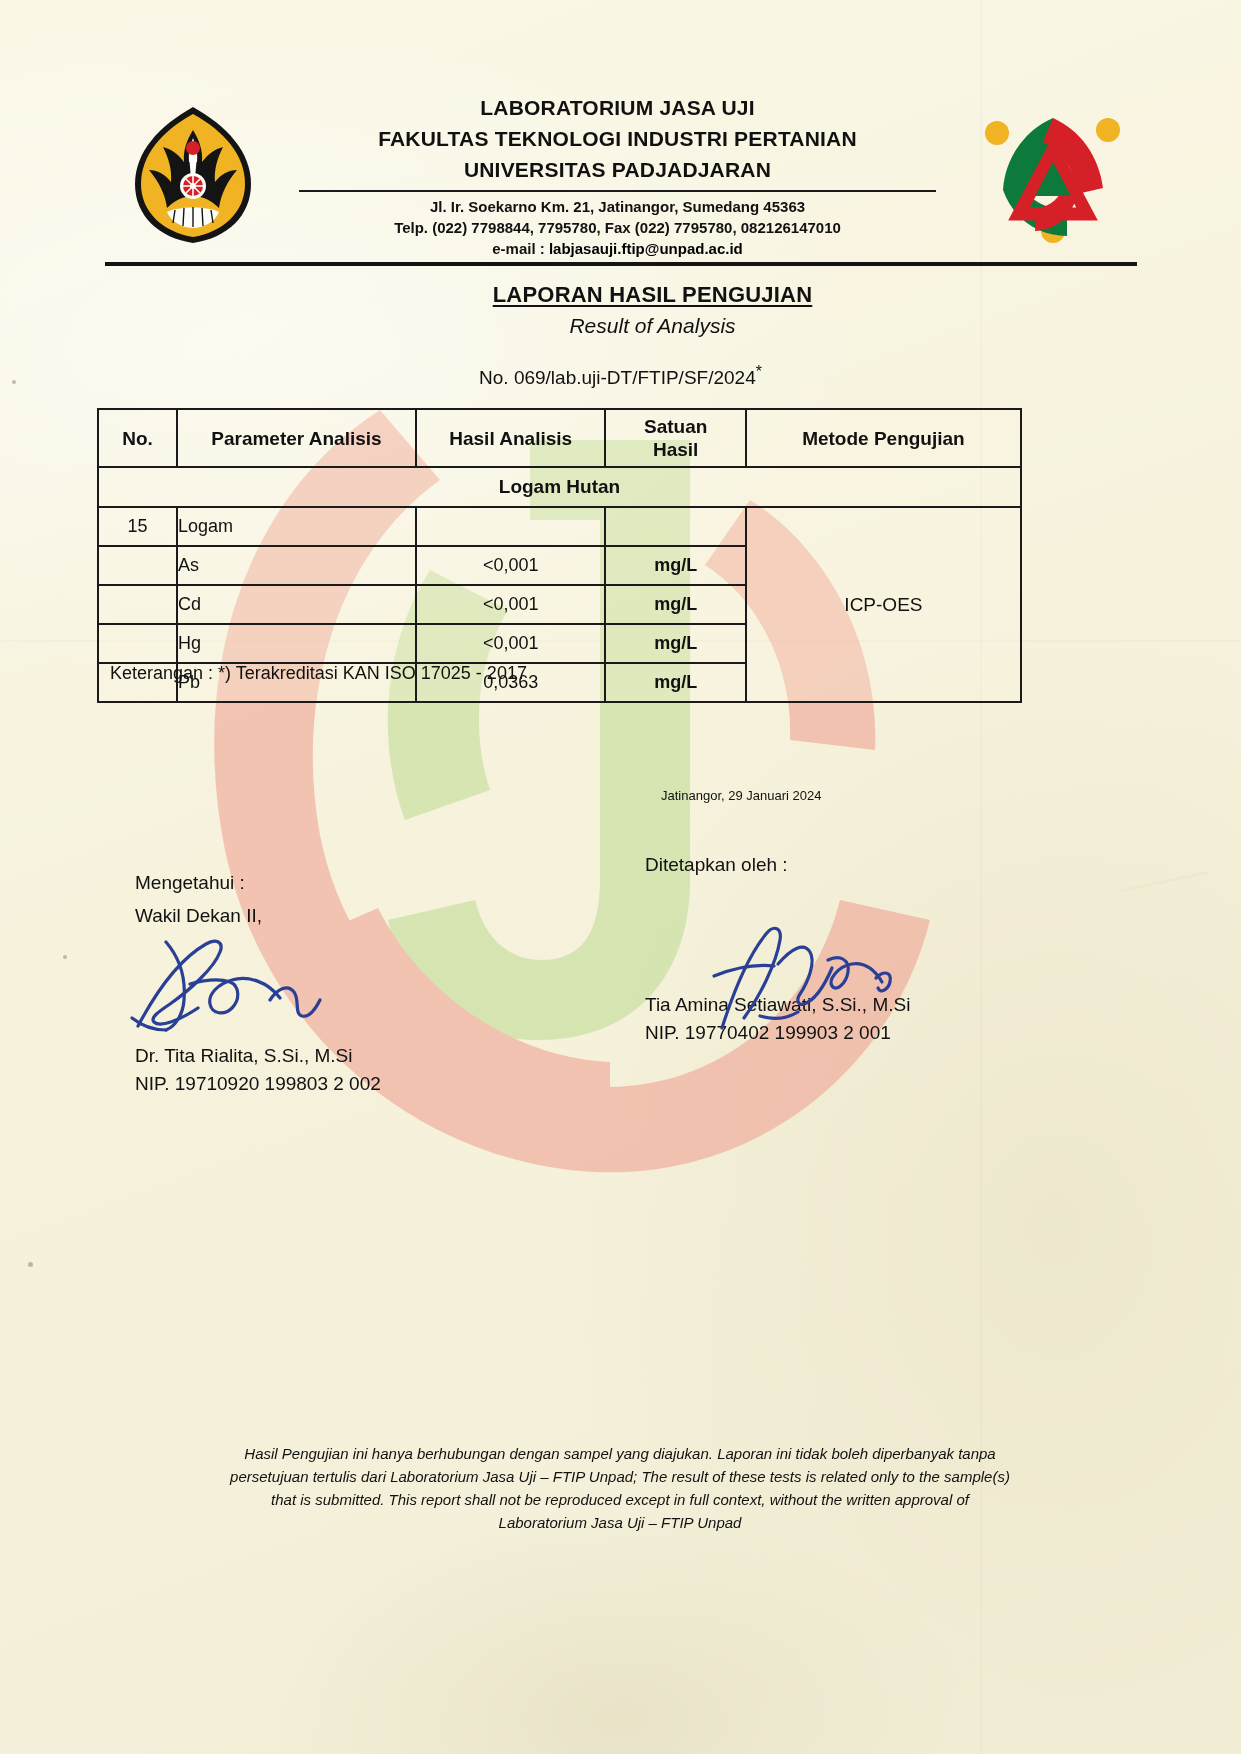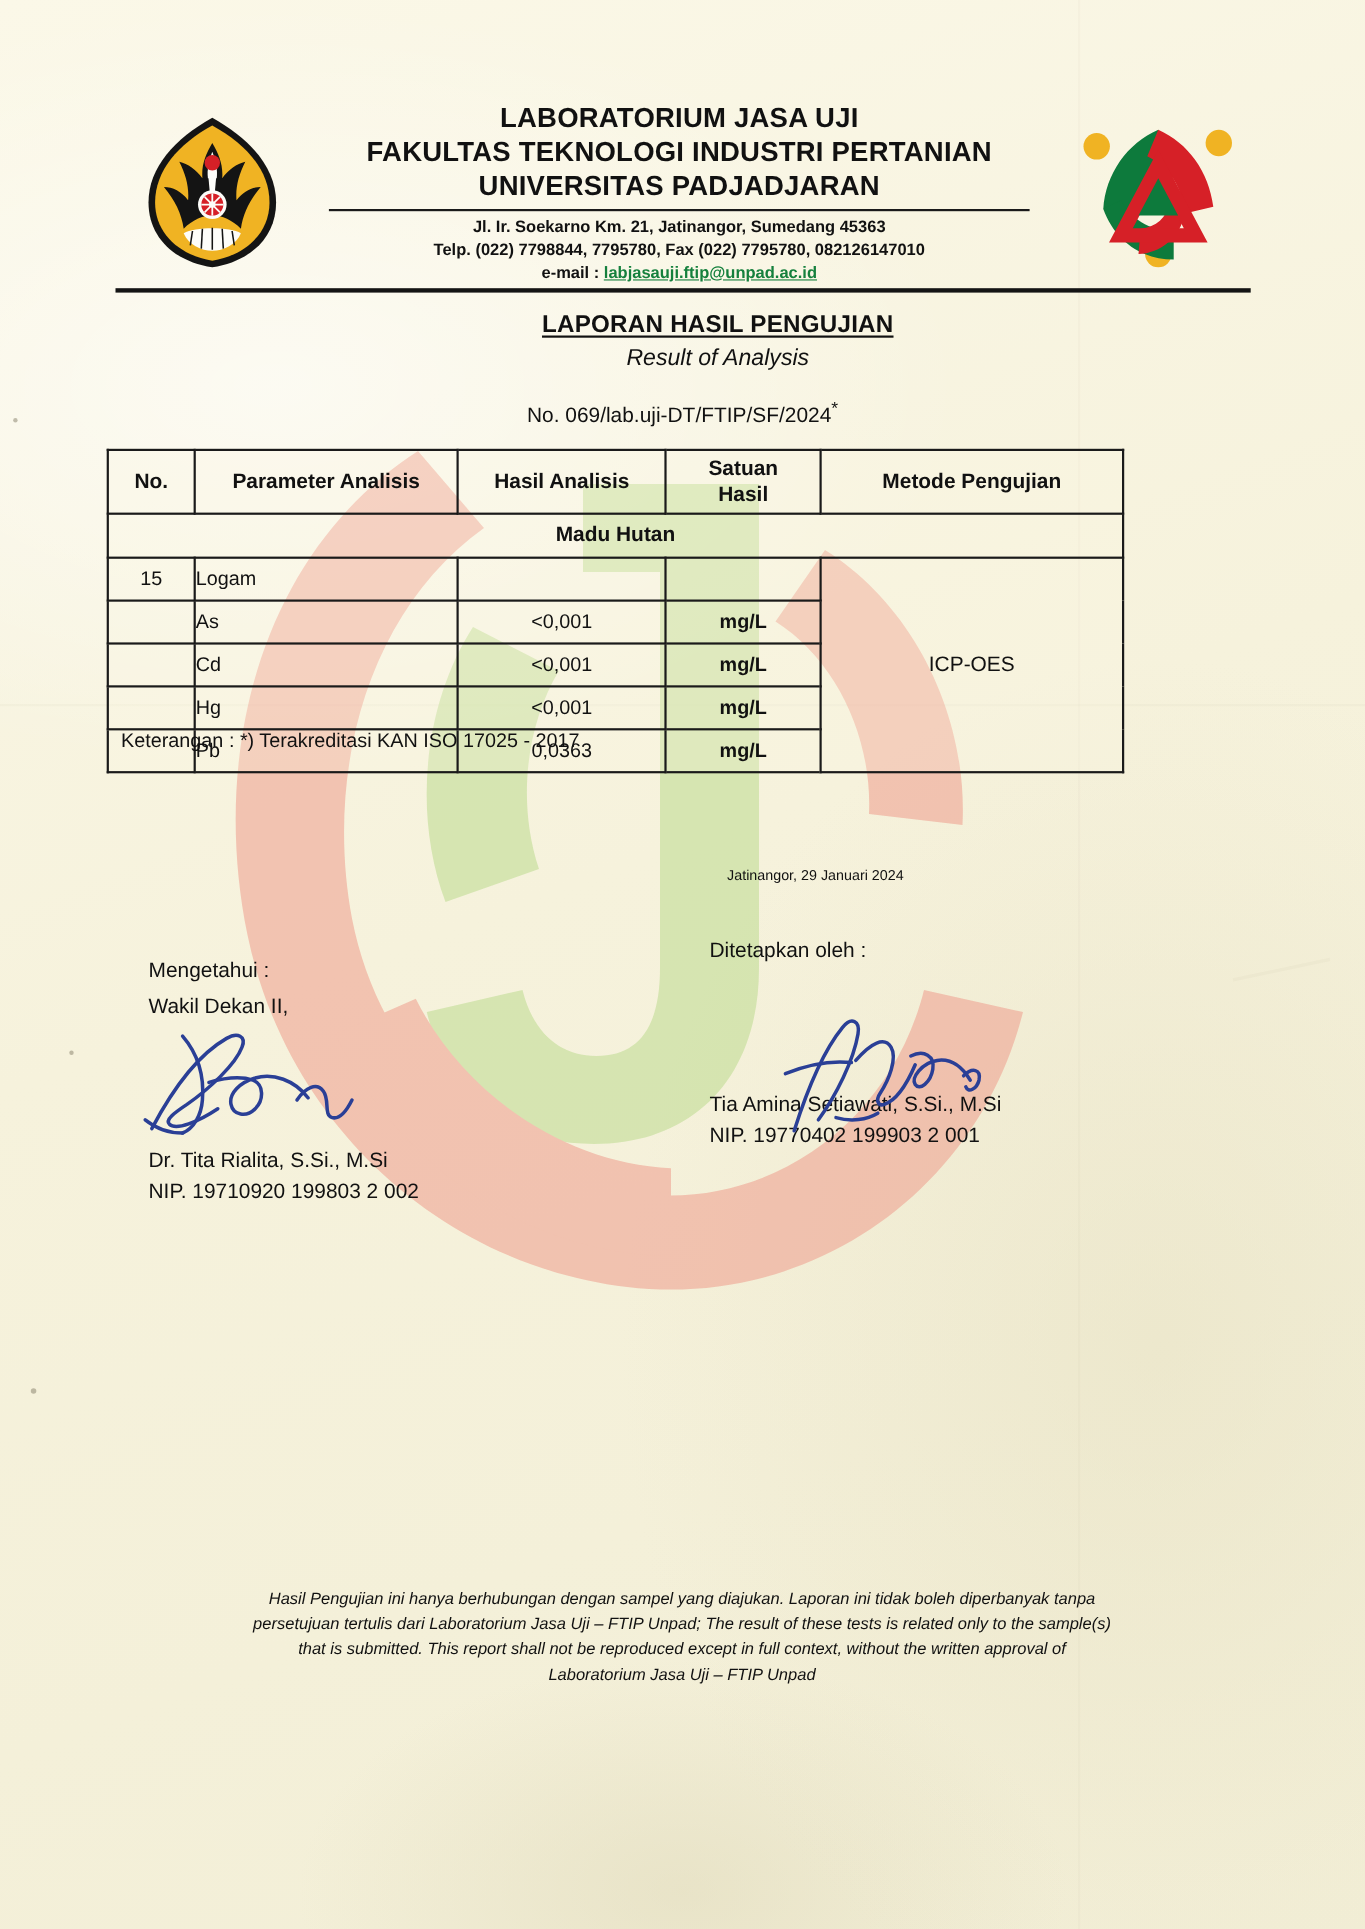--- a/index.html
+++ b/index.html
@@ -79,42 +79,41 @@
     height: 150px;
   }
   .head-text {
     position: absolute;
     left: 170px;
     right: 180px;
     top: 0;
     text-align: center;
   }
   .head-line1 {
-    font-size: 25px;
+    font-size: 21px;
     font-weight: bold;
     letter-spacing: 0.2px;
     line-height: 31px;
   }
   .head-rule {
     border-top: 2px solid #1a1a1a;
     margin: 5px 24px 4px 24px;
   }
   .head-sub {
     font-size: 15px;
     font-weight: bold;
     line-height: 21px;
   }
   .head-email-line {
     font-size: 15px;
     font-weight: bold;
     line-height: 21px;
   }
   .head-email {
-    color: #15803d;
-    text-decoration: underline;
+    color: #000000;
     font-weight: bold;
   }
   .header-bottom-rule {
     position: absolute;
     left: 105px;
     top: 262px;
     width: 1032px;
     border-top: 4px solid #141414;
   }
 
@@ -356,21 +355,21 @@
         <th class="c-hasil">Hasil Analisis</th>
         <th class="c-satuan">
           <div>Satuan</div>
           <div>Hasil</div>
         </th>
         <th class="c-metode">Metode Pengujian</th>
       </tr>
     </thead>
     <tbody>
       <tr>
-        <td class="sample-name" colspan="5">Madu Hutan</td>
+        <td class="sample-name" colspan="5">Logam Hutan</td>
       </tr>
       <tr>
         <td class="num">15</td>
         <td class="param">Logam</td>
         <td class="val"></td>
         <td class="unit"></td>
         <td class="method" rowspan="5">ICP-OES</td>
       </tr>
       <tr>
         <td class="num"></td>

